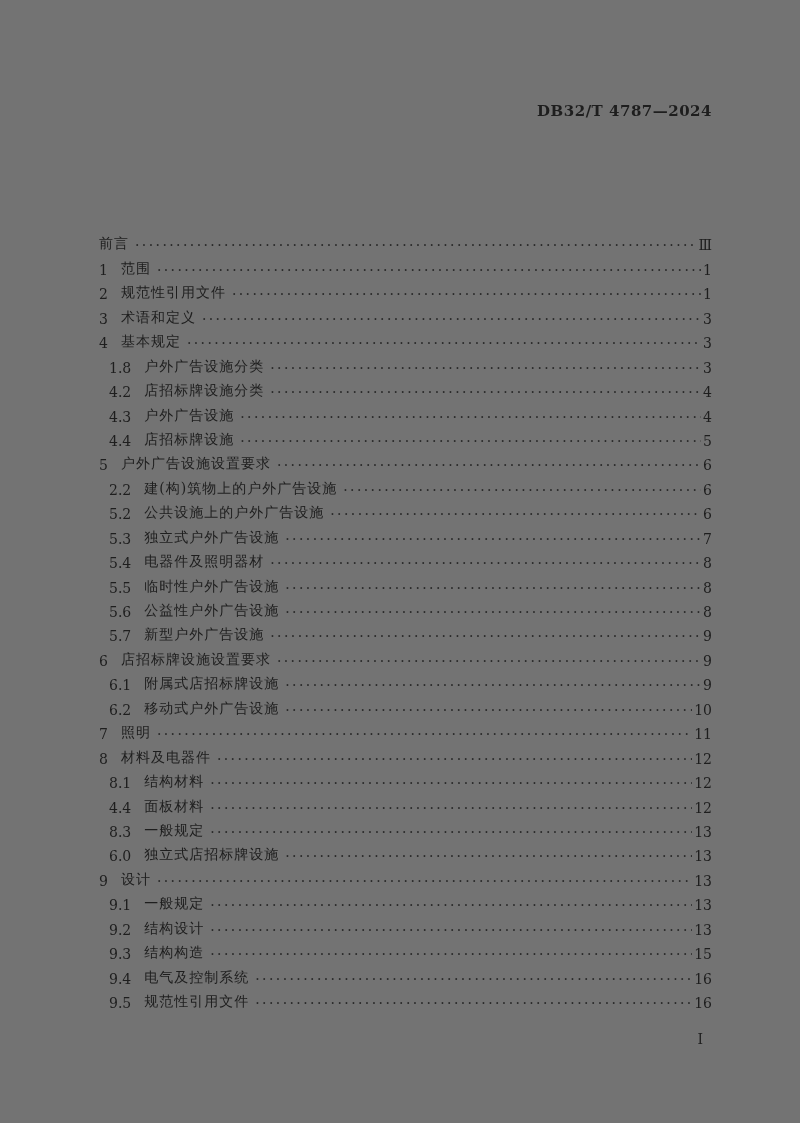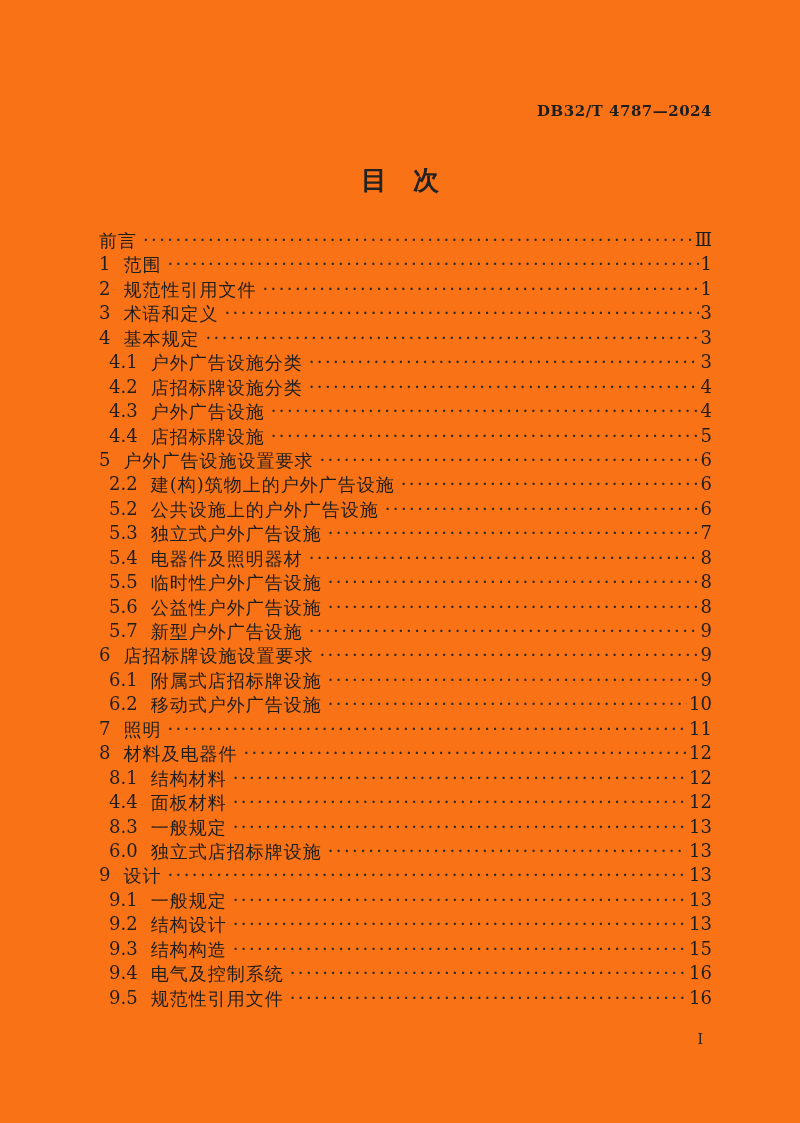--- a/index.html
+++ b/index.html
@@ -7,21 +7,21 @@
   body {
     font-family: "DejaVu Serif", "Liberation Serif", serif;
     background: #ffffff;
     color: #1e1e1e;
     position: relative;
     overflow: hidden;
   }
   .page {
     position: absolute;
     inset: 0;
-    background: #f97316;
+    background: #737373;
   }
   .doc-code {
     position: absolute;
     top: 102px;
     right: 88px;
     font-size: 15px;
     font-weight: 700;
     letter-spacing: 0.5px;
     color: #1e1e1e;
   }
@@ -36,23 +36,23 @@
     color: #222;
   }
   .toc {
     position: absolute;
     top: 229px;
     left: 99px;
     width: 613px;
   }
   .toc-row {
     display: flex;
-    align-items: flex-start;
+    align-items: flex-end;
     height: 24.45px;
-    font-size: 18px;
+    font-size: 14px;
     color: #1e1e1e;
     white-space: nowrap;
   }
   .toc-row.lvl2 { padding-left: 10px; }
   .toc-num {
     flex: 0 0 auto;
     margin-right: 13px;
   }
   .toc-label {
     flex: 0 0 auto;
@@ -78,21 +78,20 @@
     color: #1e1e1e;
   }
 </style>
 </head>
 <body>
 
 <div class="page">
 
   <div class="doc-code">DB32/T 4787—2024</div>
 
-  <h1 class="doc-title">目　次</h1>
 
   <div class="toc">
       <div class="toc-row lvl1">
 
     <span class="toc-label">前言</span>
     <span class="toc-dots">····································································································································································································································································</span>
     <span class="toc-page">Ⅲ</span>
   </div>
       <div class="toc-row lvl1">
     <span class="toc-num">1</span>
@@ -112,21 +111,21 @@
     <span class="toc-dots">····································································································································································································································································</span>
     <span class="toc-page">3</span>
   </div>
       <div class="toc-row lvl1">
     <span class="toc-num">4</span>
     <span class="toc-label">基本规定</span>
     <span class="toc-dots">····································································································································································································································································</span>
     <span class="toc-page">3</span>
   </div>
       <div class="toc-row lvl2">
-    <span class="toc-num">4.1</span>
+    <span class="toc-num">1.8</span>
     <span class="toc-label">户外广告设施分类</span>
     <span class="toc-dots">····································································································································································································································································</span>
     <span class="toc-page">3</span>
   </div>
       <div class="toc-row lvl2">
     <span class="toc-num">4.2</span>
     <span class="toc-label">店招标牌设施分类</span>
     <span class="toc-dots">····································································································································································································································································</span>
     <span class="toc-page">4</span>
   </div>

